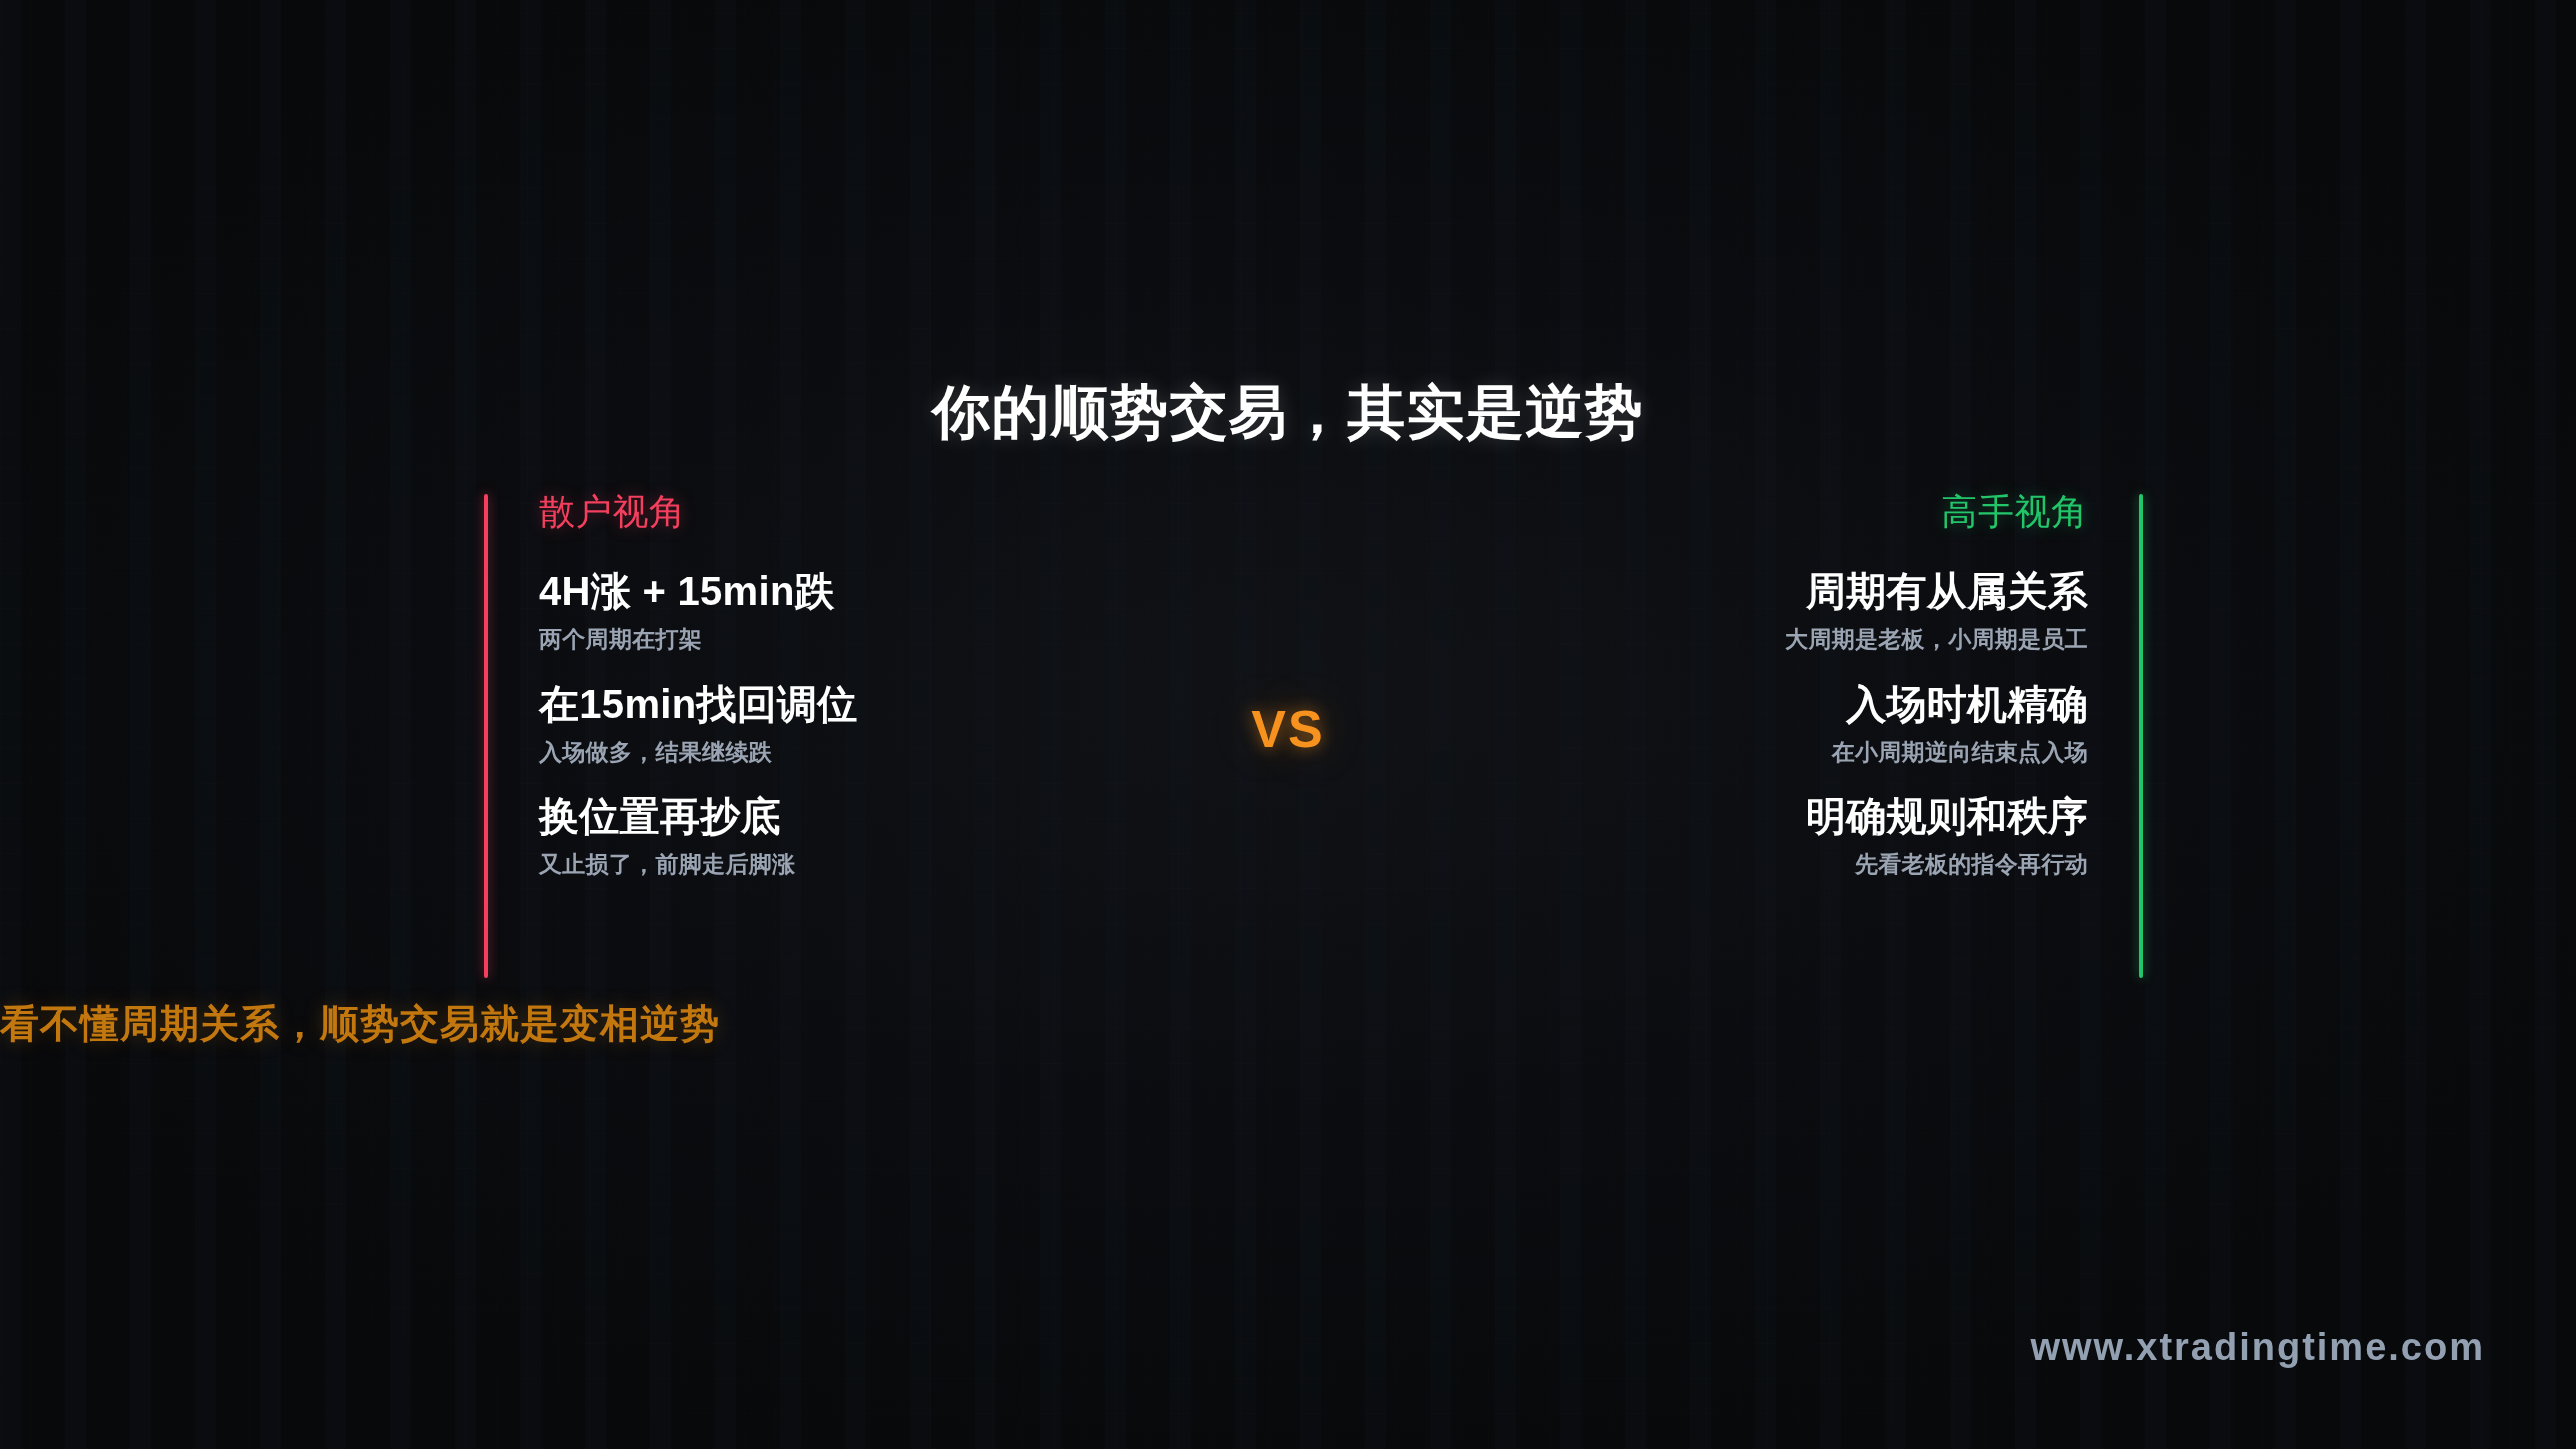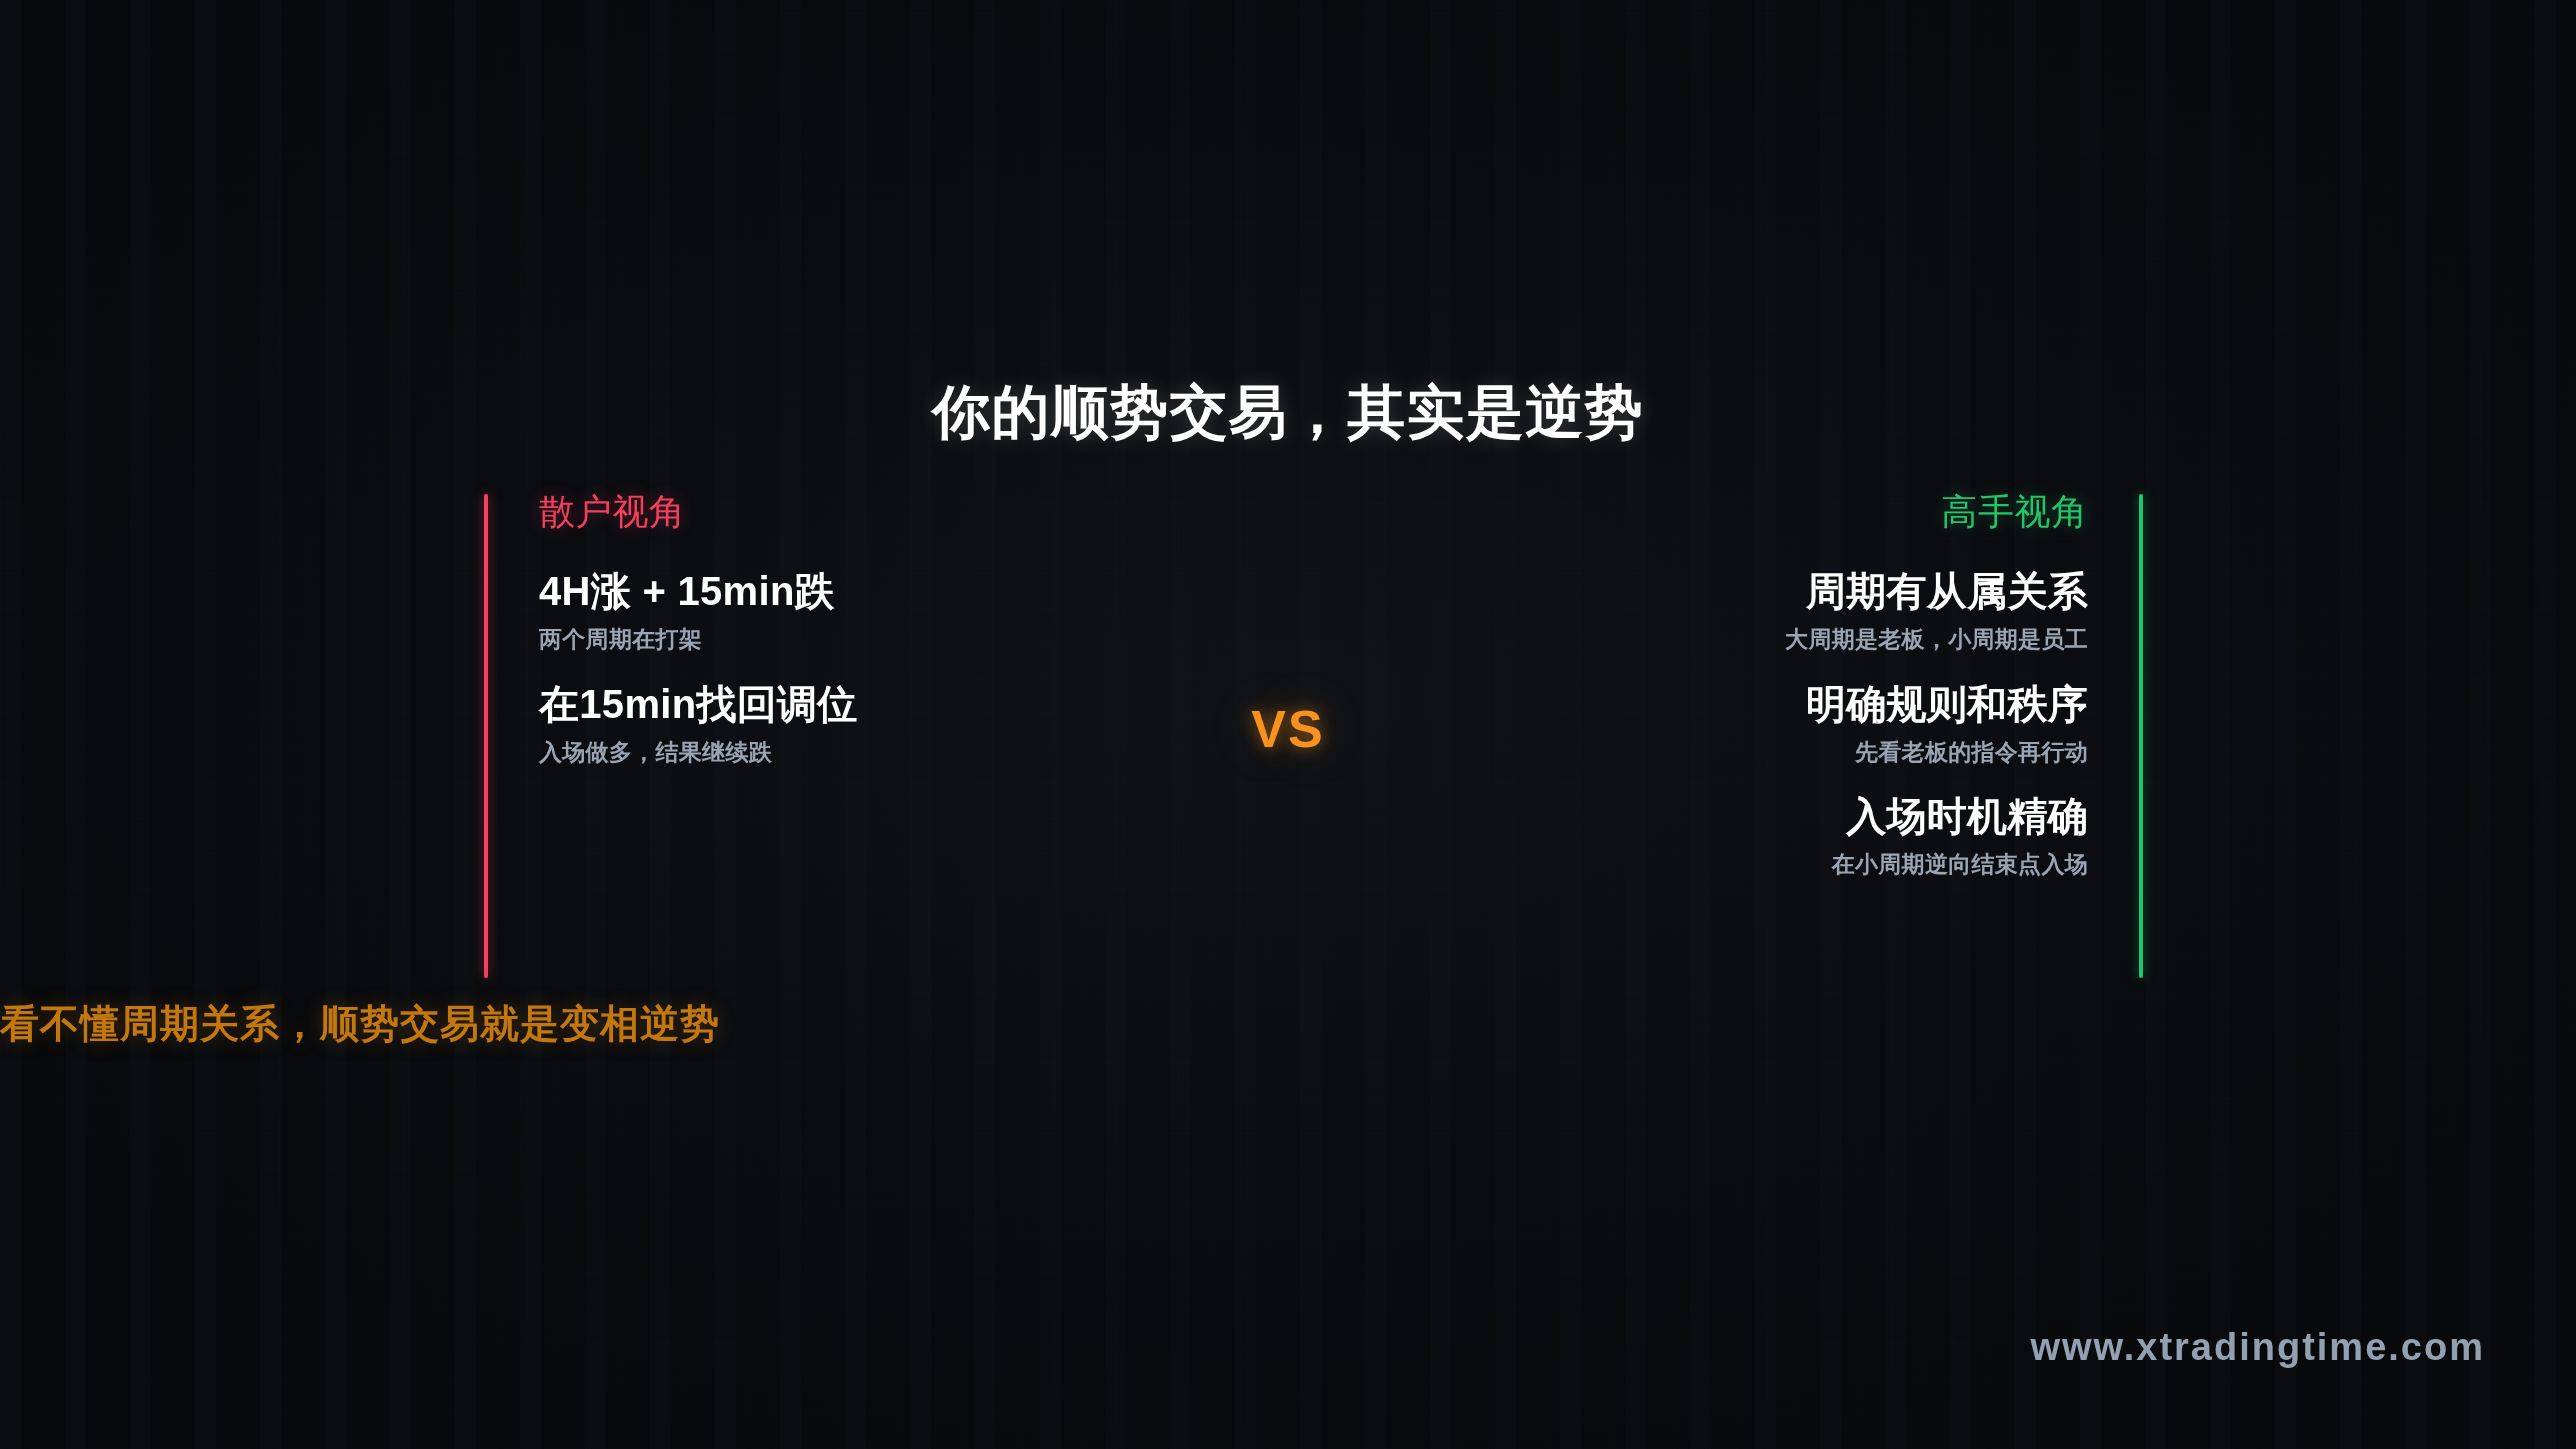--- a/index.html
+++ b/index.html
@@ -156,41 +156,45 @@
     <div class="item">
       <div class="item-title">4H涨 + 15min跌</div>
       <div class="item-sub">两个周期在打架</div>
     </div>
 
     <div class="item">
       <div class="item-title">在15min找回调位</div>
       <div class="item-sub">入场做多，结果继续跌</div>
     </div>
 
+    <div class="item">
+      <div class="item-title">换位置再抄底</div>
+      <div class="item-sub">又止损了，前脚走后脚涨</div>
+    </div>
   </div>
 
   <div id="col-right" class="column">
     <div id="bar-right" class="accent-bar"></div>
 
     <div id="header-right" class="col-header">高手视角</div>
 
     <div class="item">
       <div class="item-title">周期有从属关系</div>
       <div class="item-sub">大周期是老板，小周期是员工</div>
     </div>
 
     <div class="item">
+      <div class="item-title">入场时机精确</div>
+      <div class="item-sub">在小周期逆向结束点入场</div>
+    </div>
+
+    <div class="item">
       <div class="item-title">明确规则和秩序</div>
       <div class="item-sub">先看老板的指令再行动</div>
     </div>
-
-    <div class="item">
-      <div class="item-title">入场时机精确</div>
-      <div class="item-sub">在小周期逆向结束点入场</div>
-    </div>
   </div>
 
   <div id="vs">VS</div>
 
   <div id="callout">看不懂周期关系，顺势交易就是变相逆势</div>
 
   <div id="footer">www.xtradingtime.com</div>
 
 </div>
 

